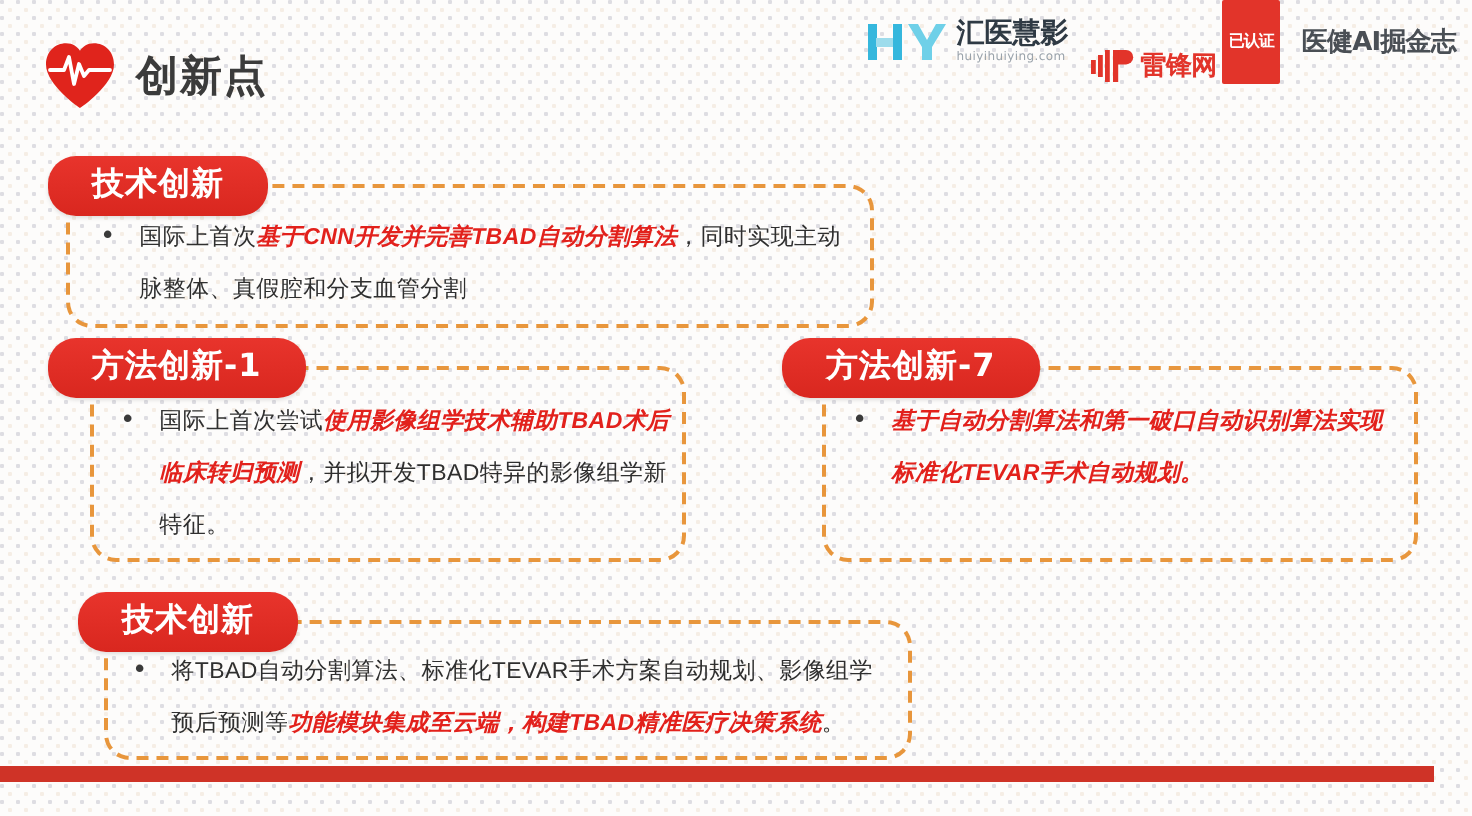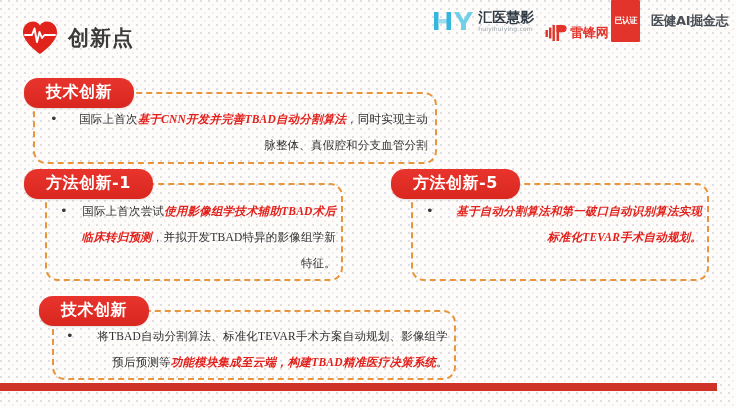--- a/index.html
+++ b/index.html
@@ -159,22 +159,21 @@
     line-height: 26px;
     flex: 0 0 auto;
     padding-left: 2px;
   }
 
   .block-text {
     font-size: 11.5px;
     line-height: 26px;
     color: #2f2f2f;
     letter-spacing: 0.2px;
-    font-family: Liberation Serif, serif;
-    text-align: right;
+    font-family: Liberation Sans, sans-serif;
   }
 
   .em {
     color: #e2211c;
     font-weight: bold;
     font-style: italic;
   }
 
   
   .bottom-bar {
@@ -253,21 +252,21 @@
   <div class="block-body" style="left:58px; top:198px; width:278px;">
     <span class="bullet">•</span>
     <span class="block-text">
       <span>国际上首次尝试</span><span class="em">使用影像组学技术辅助TBAD术后临床转归预测</span><span>，并拟开发TBAD特异的影像组学新特征。</span>
     </span>
   </div>
 </div>
 
 <div class="block">
   <div class="block-box" style="left:411px; top:183px; width:298px; height:98px;"></div>
-  <div class="block-pill" style="left:391px; top:169px;">方法创新-5</div>
+  <div class="block-pill" style="left:391px; top:169px;">方法创新-7</div>
   <div class="block-body" style="left:424px; top:198px; width:278px;">
     <span class="bullet">•</span>
     <span class="block-text">
       <span class="em">基于自动分割算法和第一破口自动识别算法实现标准化TEVAR手术自动规划。</span>
     </span>
   </div>
 </div>
 
 <div class="block">
   <div class="block-box" style="left:52px; top:310px; width:404px; height:70px;"></div>

